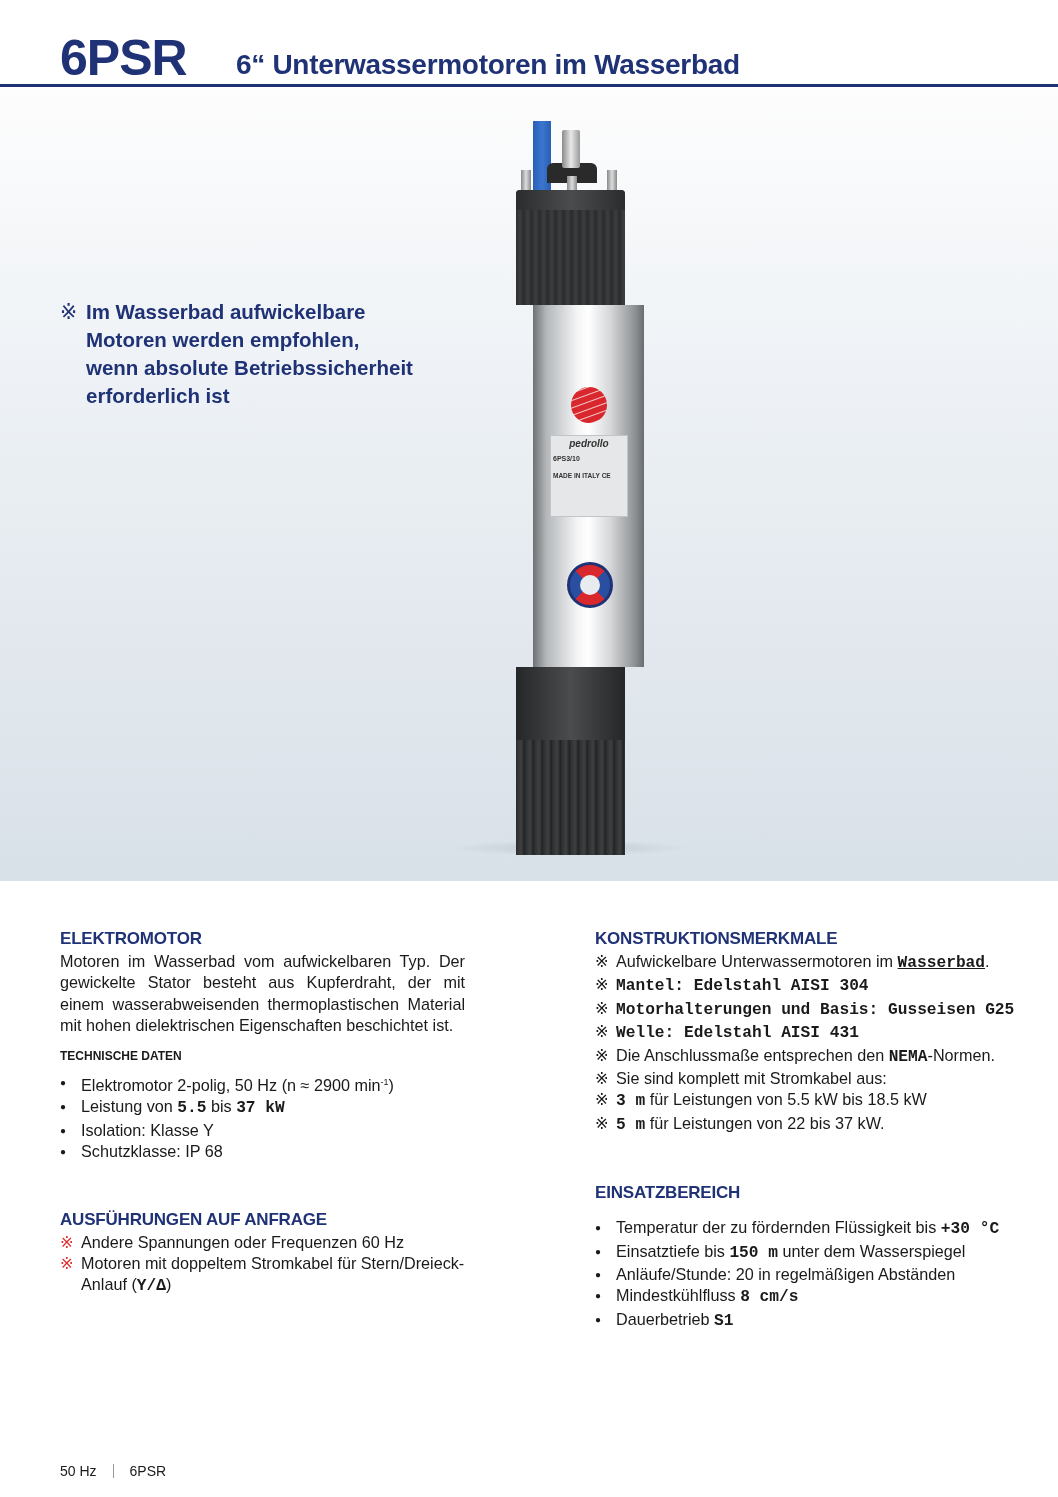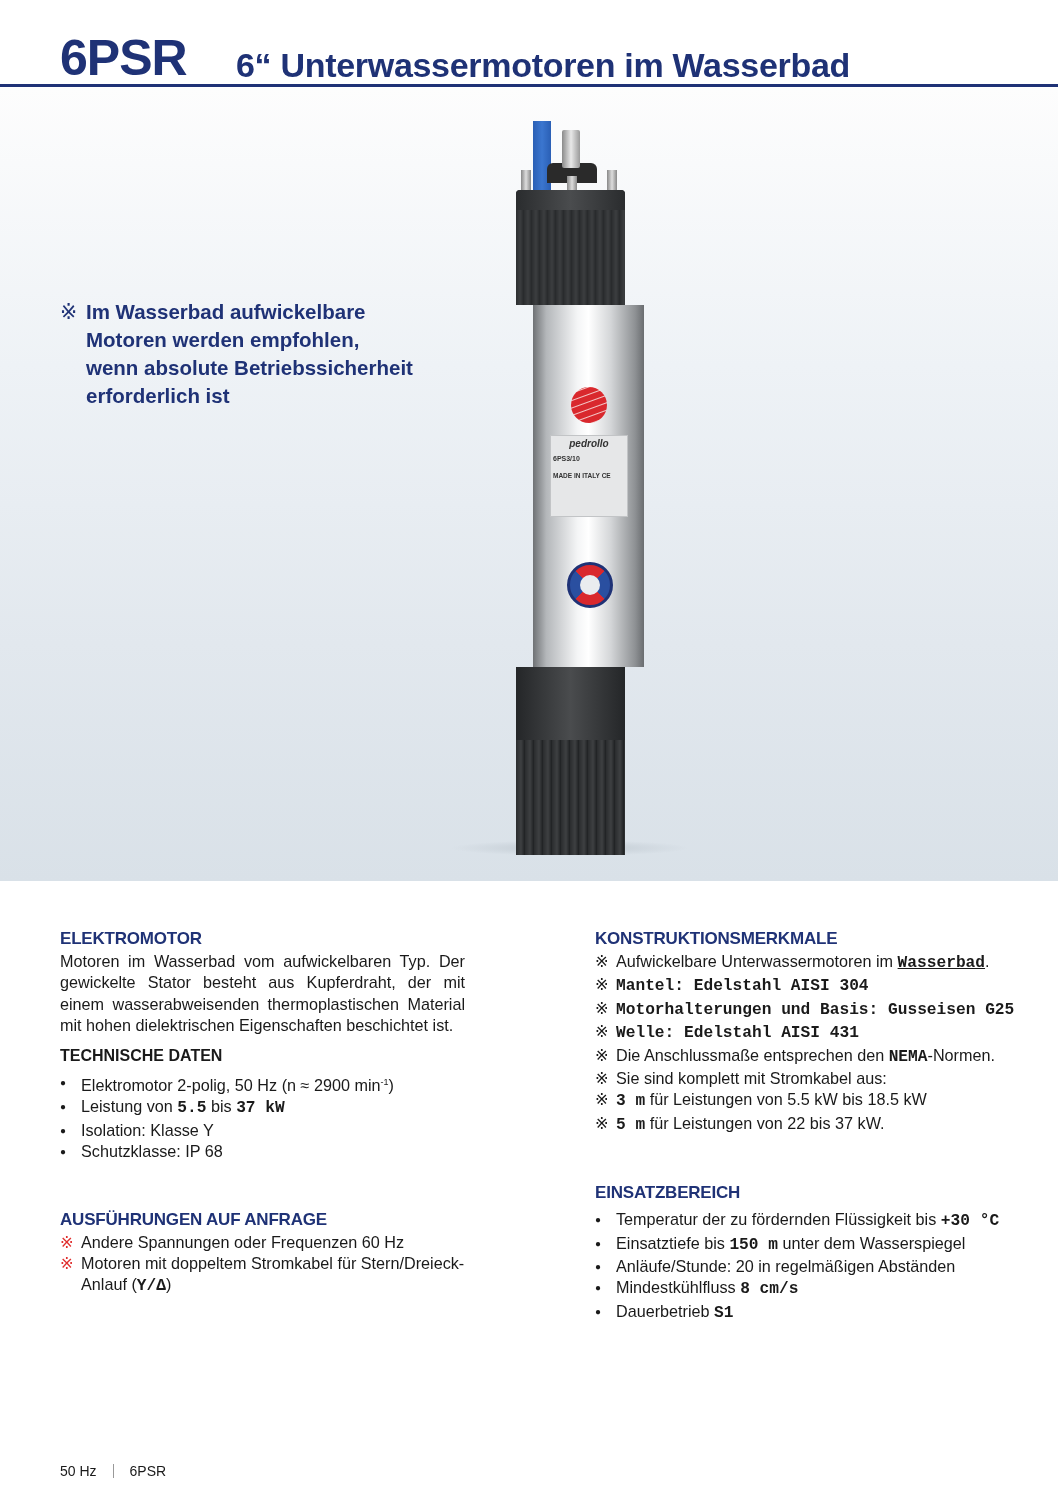--- a/index.html
+++ b/index.html
@@ -1,21 +1,21 @@
 <!DOCTYPE html>
 <html><head>
 <meta charset="utf-8">
 <style>
   * { box-sizing: border-box; margin: 0; padding: 0; }
   html, body { width: 1058px; height: 1497px; background: #ffffff; overflow: hidden; }
   body { font-family: "Liberation Sans", "DejaVu Sans", sans-serif; color: #1a1a1a; position: relative; }
 
   .header { position: absolute; left: 0; top: 0; width: 1058px; height: 88px; }
   .model { position: absolute; left: 60px; top: 30px; font-size: 50px; font-weight: bold; color: #1f3276; letter-spacing: -1px; line-height: 56px; }
-  .subtitle { position: absolute; left: 236px; top: 49px; font-size: 34px; font-weight: bold; color: #1f3276; line-height: 32px; letter-spacing: -0.3px; }
+  .subtitle { position: absolute; left: 236px; top: 49px; font-size: 28px; font-weight: bold; color: #1f3276; line-height: 32px; letter-spacing: -0.3px; }
   .rule { position: absolute; left: 0; top: 84px; width: 1058px; height: 3px; background: #1f3276; }
 
   .hero { position: absolute; left: 0; top: 88px; width: 1058px; height: 793px;
           background: linear-gradient(180deg, #fdfdfd 0%, #eef2f6 35%, #e2e8ee 70%, #d9e1e8 100%); overflow: hidden; }
   .hero-note { position: absolute; left: 60px; top: 210px; width: 390px; font-size: 20.5px; font-weight: bold; color: #1f3276; line-height: 28px; }
   .hero-note .mark { position: absolute; left: 0; top: 0; font-weight: normal; }
   .hero-note .lines { padding-left: 26px; }
 
   
   .motor { position: absolute; left: 515px; top: 30px; width: 111px; height: 740px; }
@@ -42,21 +42,21 @@
                   background: linear-gradient(90deg,#242628,#4a4c4e 50%,#242628); }
   .bottom-black::after { content: ""; position: absolute; left: 0; top: 73px; width: 100%; height: 115px;
                          background: repeating-linear-gradient(90deg,#2a2c2e 0px,#3e4042 5px,#1e2022 9px); }
   .shadow { position: absolute; left: 450px; top: 752px; width: 240px; height: 16px; border-radius: 50%; background: radial-gradient(ellipse,#bfc8d0 0%,rgba(217,225,232,0) 70%); }
 
   
   .col { position: absolute; top: 927px; width: 405px; font-size: 16.2px; line-height: 21.4px; }
   .col.left { left: 60px; }
   .col.right { left: 595px; width: 420px; }
   h2.sec { font-size: 17px; font-weight: bold; color: #1f3276; line-height: 24px; letter-spacing: -0.2px; }
-  h3.sub { font-size: 16px; font-weight: bold; color: #1a1a1a; line-height: 24px; margin-top: 7px; }
+  h3.sub { font-size: 12px; font-weight: bold; color: #1a1a1a; line-height: 24px; margin-top: 7px; }
   .para { text-align: justify; }
   ul.bullets { list-style: none; margin-top: 4px; }
   ul.bullets li { position: relative; padding-left: 21px; }
   ul.bullets li::before { content: "●"; position: absolute; left: 0; top: 0; font-size: 10px; }
   ul.marks { list-style: none; }
   ul.marks li { position: relative; padding-left: 21px; }
   ul.marks li .m { position: absolute; left: 0; top: 0; }
   ul.marks.red li .m { color: #e0302f; }
   b { font-weight: bold; font-family: Liberation Mono, monospace; }
   u b, b u { text-decoration: underline; }
@@ -132,21 +132,21 @@
     <li><span class="m">※</span><b>Mantel: Edelstahl AISI 304</b></li>
     <li><span class="m">※</span><b>Motorhalterungen und Basis: Gusseisen G25</b></li>
     <li><span class="m">※</span><b>Welle: Edelstahl AISI 431</b></li>
     <li><span class="m">※</span><span>Die Anschlussmaße entsprechen den </span><b>NEMA</b><span>-Normen.</span></li>
     <li><span class="m">※</span><span>Sie sind komplett mit Stromkabel aus:</span></li>
     <li><span class="m">※</span><b>3 m</b><span> für Leistungen von 5.5 kW bis 18.5 kW</span></li>
     <li><span class="m">※</span><b>5 m</b><span> für Leistungen von 22 bis 37 kW.</span></li>
   </ul>
 
   <h2 class="sec" style="margin-top:45px">EINSATZBEREICH</h2>
-  <ul class="bullets" style="margin-top:4px">
+  <ul class="bullets" style="margin-top:12px">
     <li><span>Temperatur der zu fördernden Flüssigkeit bis </span><b>+30 °C</b></li>
     <li><span>Einsatztiefe bis </span><b>150 m</b><span> unter dem Wasserspiegel</span></li>
     <li><span>Anläufe/Stunde: 20 in regelmäßigen Abständen</span></li>
     <li><span>Mindestkühlfluss </span><b>8 cm/s</b></li>
     <li><span>Dauerbetrieb </span><b>S1</b></li>
   </ul>
 </div>
 
 <div class="footer">
   <span>50 Hz</span><span class="sep"></span><span>6PSR</span>

